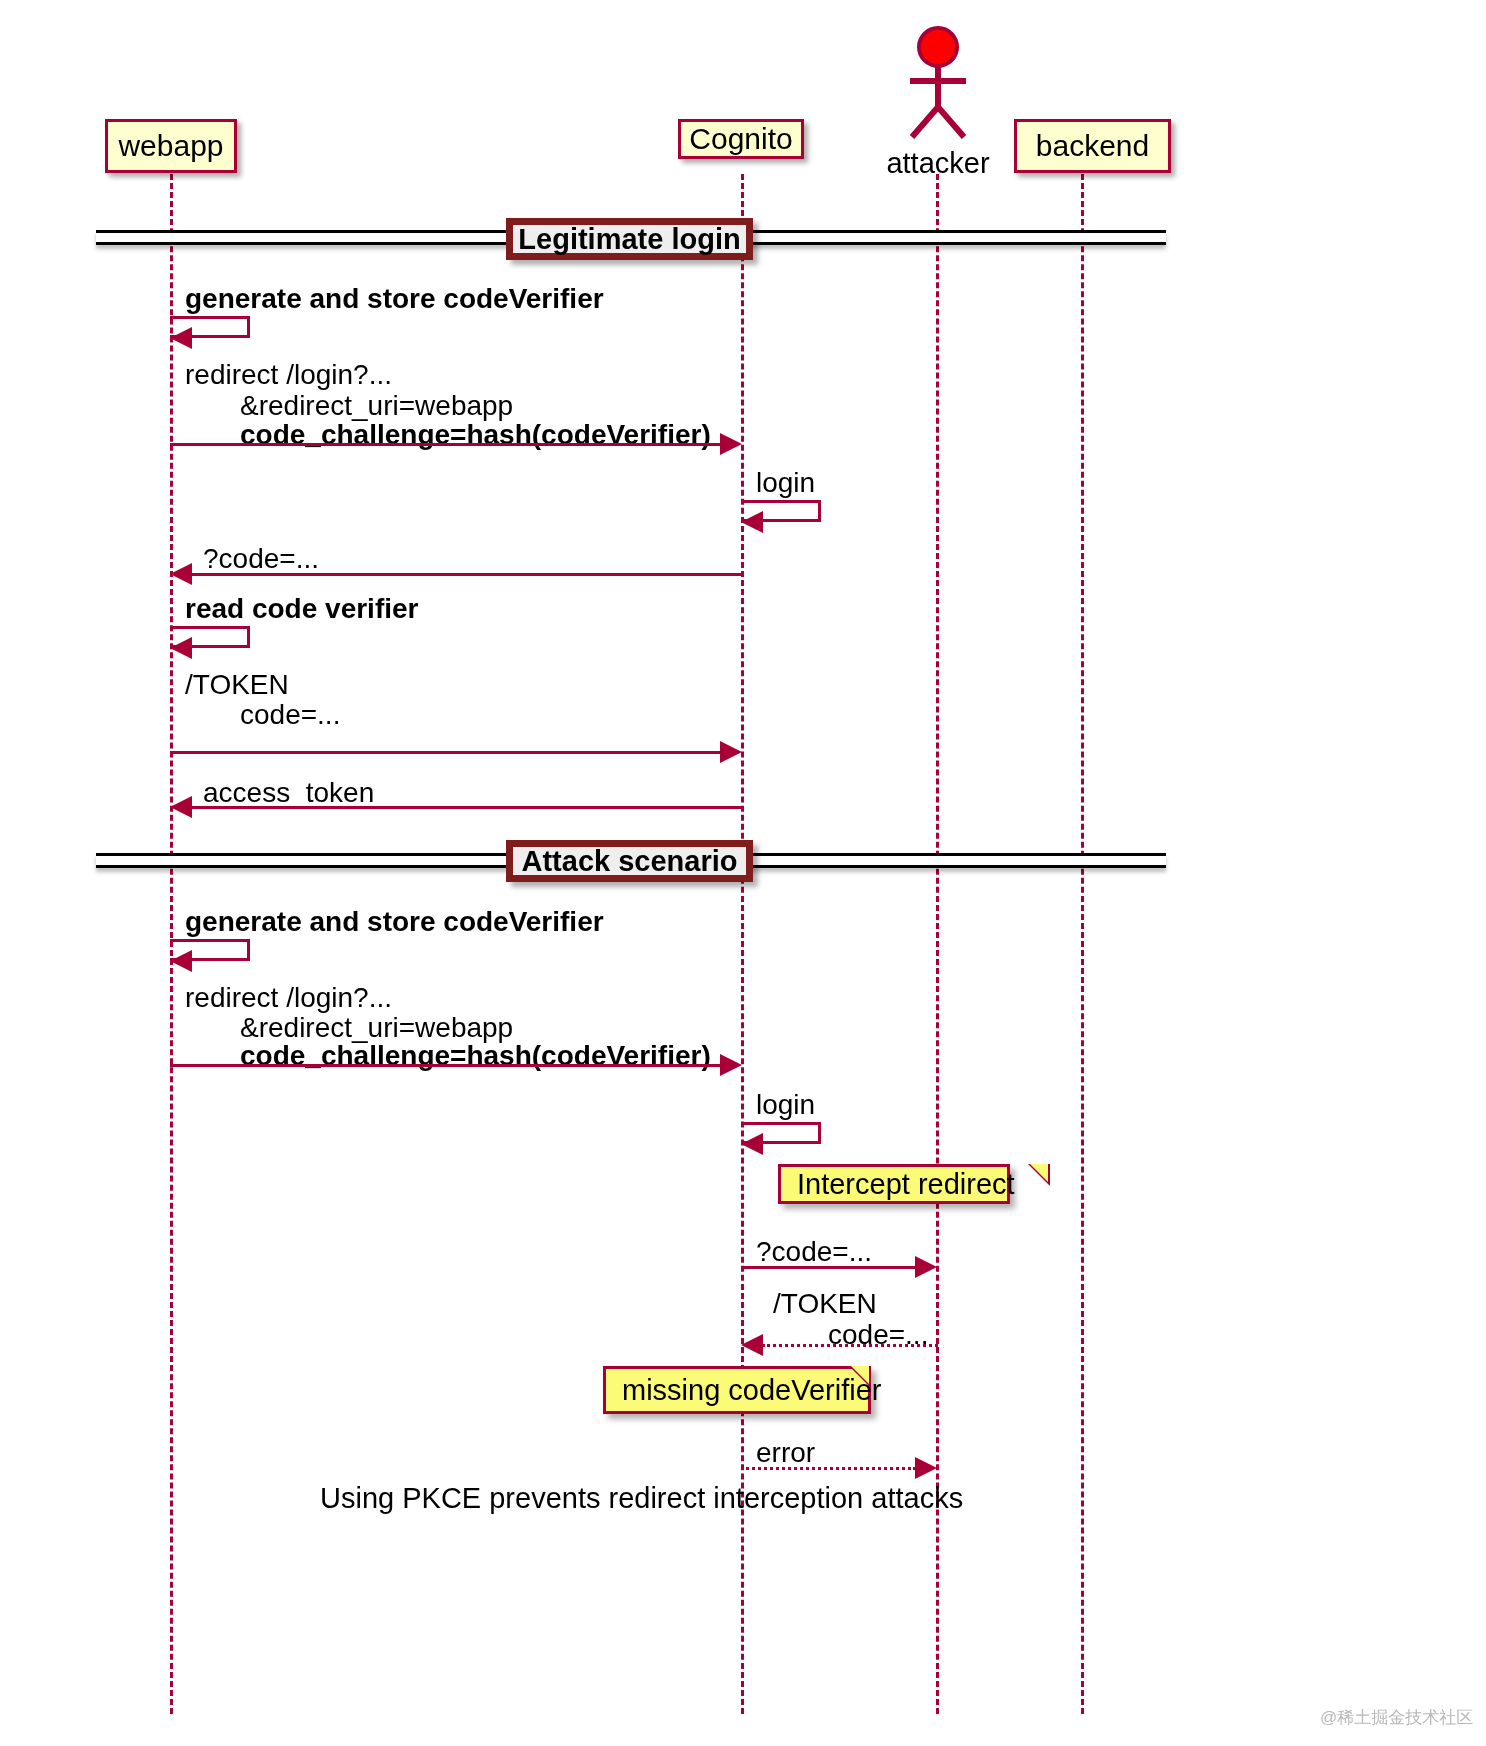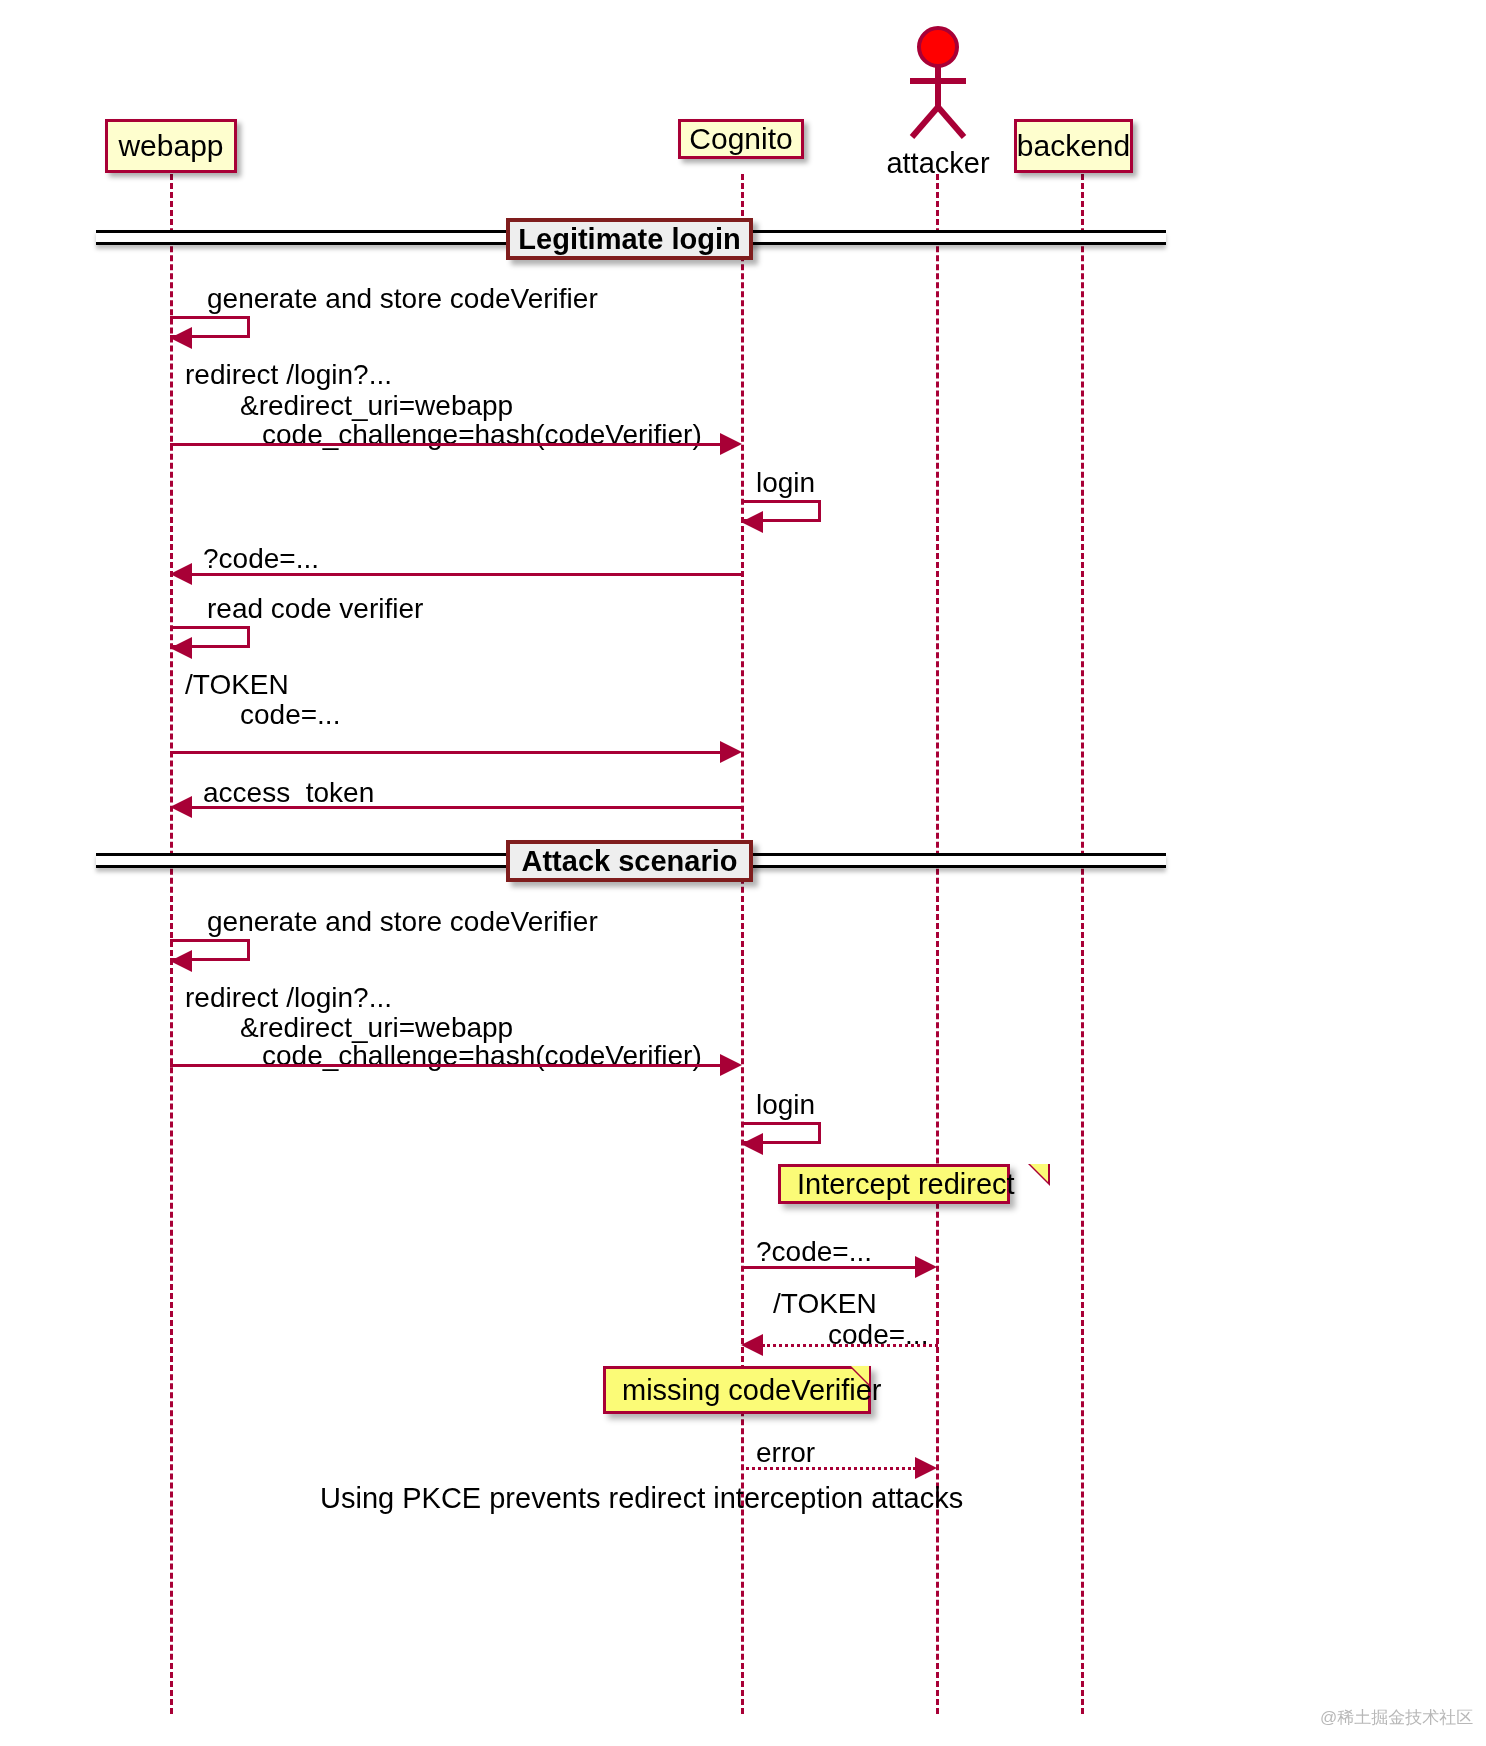--- a/index.html
+++ b/index.html
@@ -40,21 +40,21 @@
     position:absolute;
     height:9px;
     border-top:3px solid #000;
     border-bottom:3px solid #000;
     background:#FFF;
     box-shadow:0 4px 4px rgba(0,0,0,.25);
   }
   .divider-label{
     position:absolute;
     background:#EEEEEE;
-    border:4px solid #7f1d1d;
+    border:7px solid #7f1d1d;
     box-shadow:5px 5px 5px rgba(0,0,0,.3);
     font-size:29px;font-weight:bold;color:#000;
     display:flex;align-items:center;justify-content:center;
     white-space:nowrap;
     box-sizing:border-box;
   }
 
   
   .msg-line{
     position:absolute;height:0;
@@ -72,21 +72,21 @@
   .arrow-left{
     border-top:11px solid transparent;
     border-bottom:11px solid transparent;
     border-right:22px solid #A80036;
   }
   .msg-text{
     position:absolute;
     font-size:28px;color:#000;white-space:pre;
     line-height:33px;
   }
-  .msg-text.bold{font-weight:normal;margin-left:22px;}
+  .msg-text.bold{font-weight:bold;}
 
   
   .self-loop{
     position:absolute;
     border:3px solid #A80036;
     border-left:none;
     box-sizing:border-box;
   }
 
   
@@ -148,21 +148,21 @@
         <circle cx="54" cy="22" r="19" fill="#FF0000" stroke="#A80036" stroke-width="4"></circle>
         <line x1="54" y1="41" x2="54" y2="82" stroke="#A80036" stroke-width="6"></line>
         <line x1="26" y1="56" x2="82" y2="56" stroke="#A80036" stroke-width="6"></line>
         <line x1="54" y1="82" x2="28" y2="112" stroke="#A80036" stroke-width="6"></line>
         <line x1="54" y1="82" x2="80" y2="112" stroke="#A80036" stroke-width="6"></line>
       </g>
     </svg>
     <div class="actor-label" style="left:0;top:122px;width:108px;">attacker</div>
   </div>
 
-  <div class="participant" style="left:1014px;top:119px;width:119px;height:54px;">
+  <div class="participant" style="left:1014px;top:119px;width:157px;height:54px;">
     <span>backend</span>
   </div>
 
   <div class="divider-line" style="left:96px;top:230px;width:1070px;"></div>
   <div class="divider-label" style="left:506px;top:218px;width:247px;height:42px;">
     <span>Legitimate login</span>
   </div>
 
   <div class="msg-text bold" style="left:185px;top:282px;">generate and store codeVerifier</div>
   <div class="self-loop" style="left:170px;top:316px;width:80px;height:22px;"></div>

